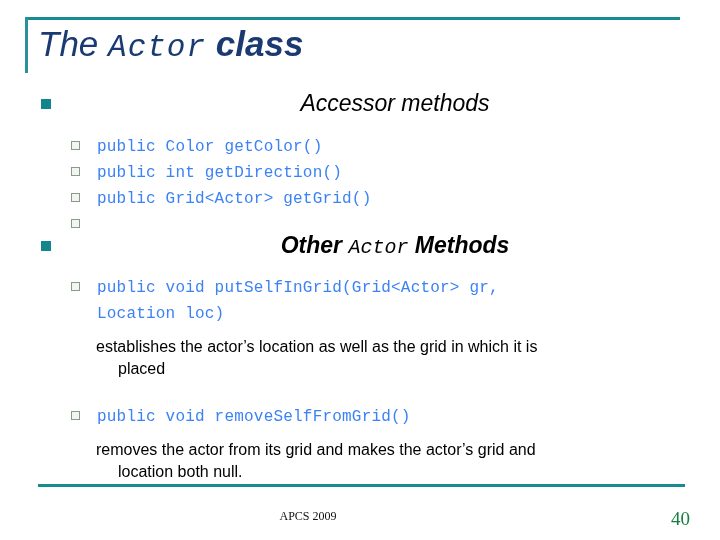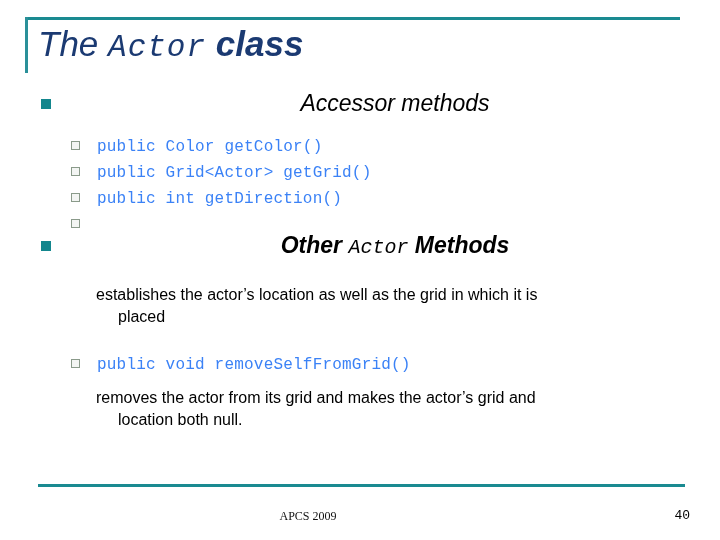--- a/index.html
+++ b/index.html
@@ -162,23 +162,23 @@
     width: 616px;
     text-align: center;
     font-family: "Liberation Serif", serif;
     font-size: 12px;
     color: #111111;
   }
   .footer-page {
     position: absolute;
     right: 30px;
     top: 508px;
-    font-family: Liberation Mono, monospace;
-    font-size: 13px;
-    color: #000000;
+    font-family: Liberation Serif, serif;
+    font-size: 19px;
+    color: #15803d;
   }
 </style>
 </head>
 <body>
 
 <div class="slide">
 
   <div class="title-rule-top"></div>
   <div class="title-rule-left"></div>
 
@@ -194,39 +194,44 @@
     </div>
 
     <div class="gap-a"></div>
 
     <div class="lvl2">
       <span class="sq2"></span>
       <div class="code">public Color getColor()</div>
     </div>
     <div class="lvl2">
       <span class="sq2"></span>
+      <div class="code">public int getDirection()</div>
+    </div>
+    <div class="lvl2">
+      <span class="sq2"></span>
       <div class="code">public Grid&lt;Actor&gt; getGrid()</div>
-    </div>
-    <div class="lvl2">
-      <span class="sq2"></span>
-      <div class="code">public int getDirection()</div>
     </div>
     <div class="lvl2">
       <span class="sq2"></span>
     </div>
 
     <div class="gap-c"></div>
 
     <div class="lvl1">
       <span class="sq1"></span>
       <div class="lvl1-text bold"><span>Other </span><span class="m-mono">Actor</span><span> Methods</span></div>
     </div>
 
     <div class="gap-b"></div>
 
+    <div class="lvl2">
+      <span class="sq2"></span>
+      <div class="code">public void putSelfInGrid(Grid&lt;Actor&gt; gr,</div>
+      <div class="code">Location loc)</div>
+    </div>
 
     <div class="gap-d"></div>
 
     <div class="desc">
       <span>establishes the actor’s location as well as the grid in which it is</span>
       <span class="cont">placed</span>
     </div>
 
     <div style="height:24px"></div>
 

